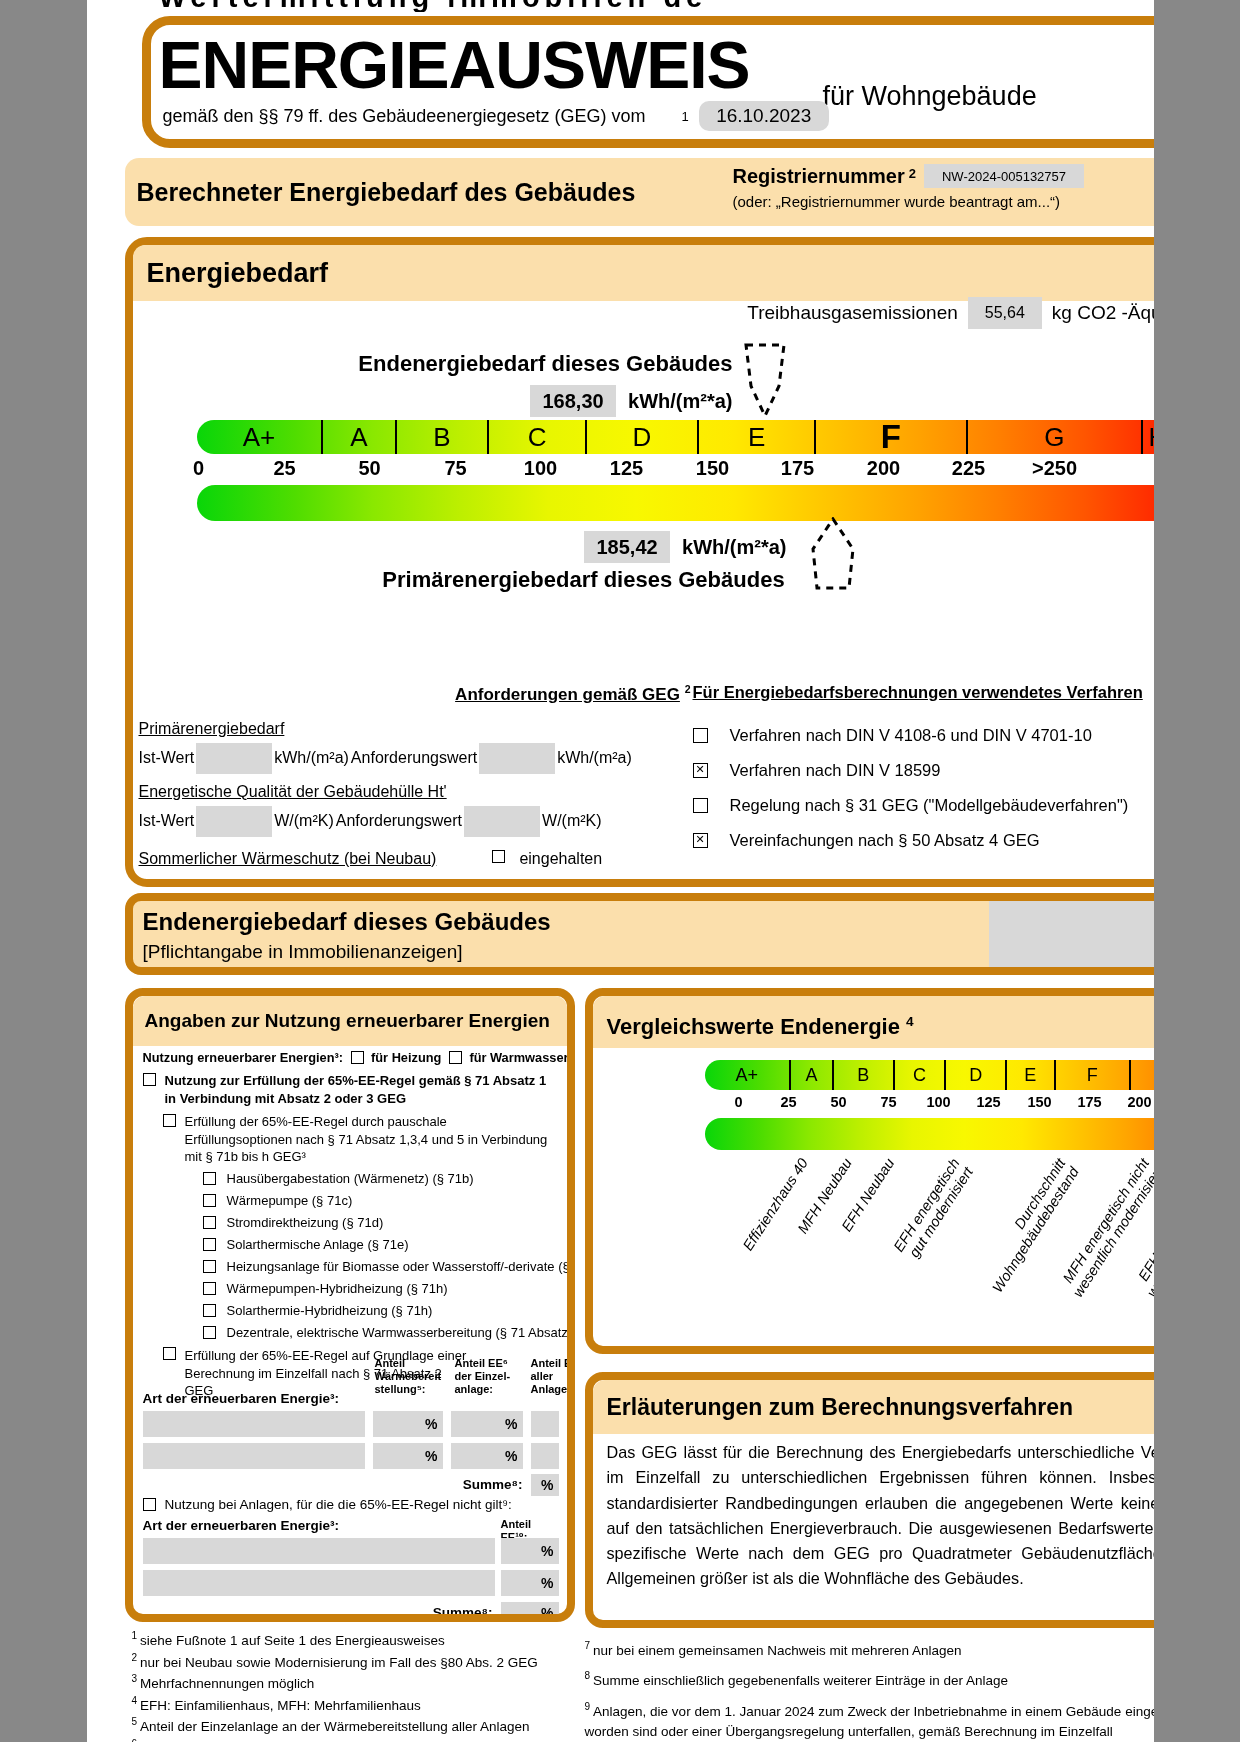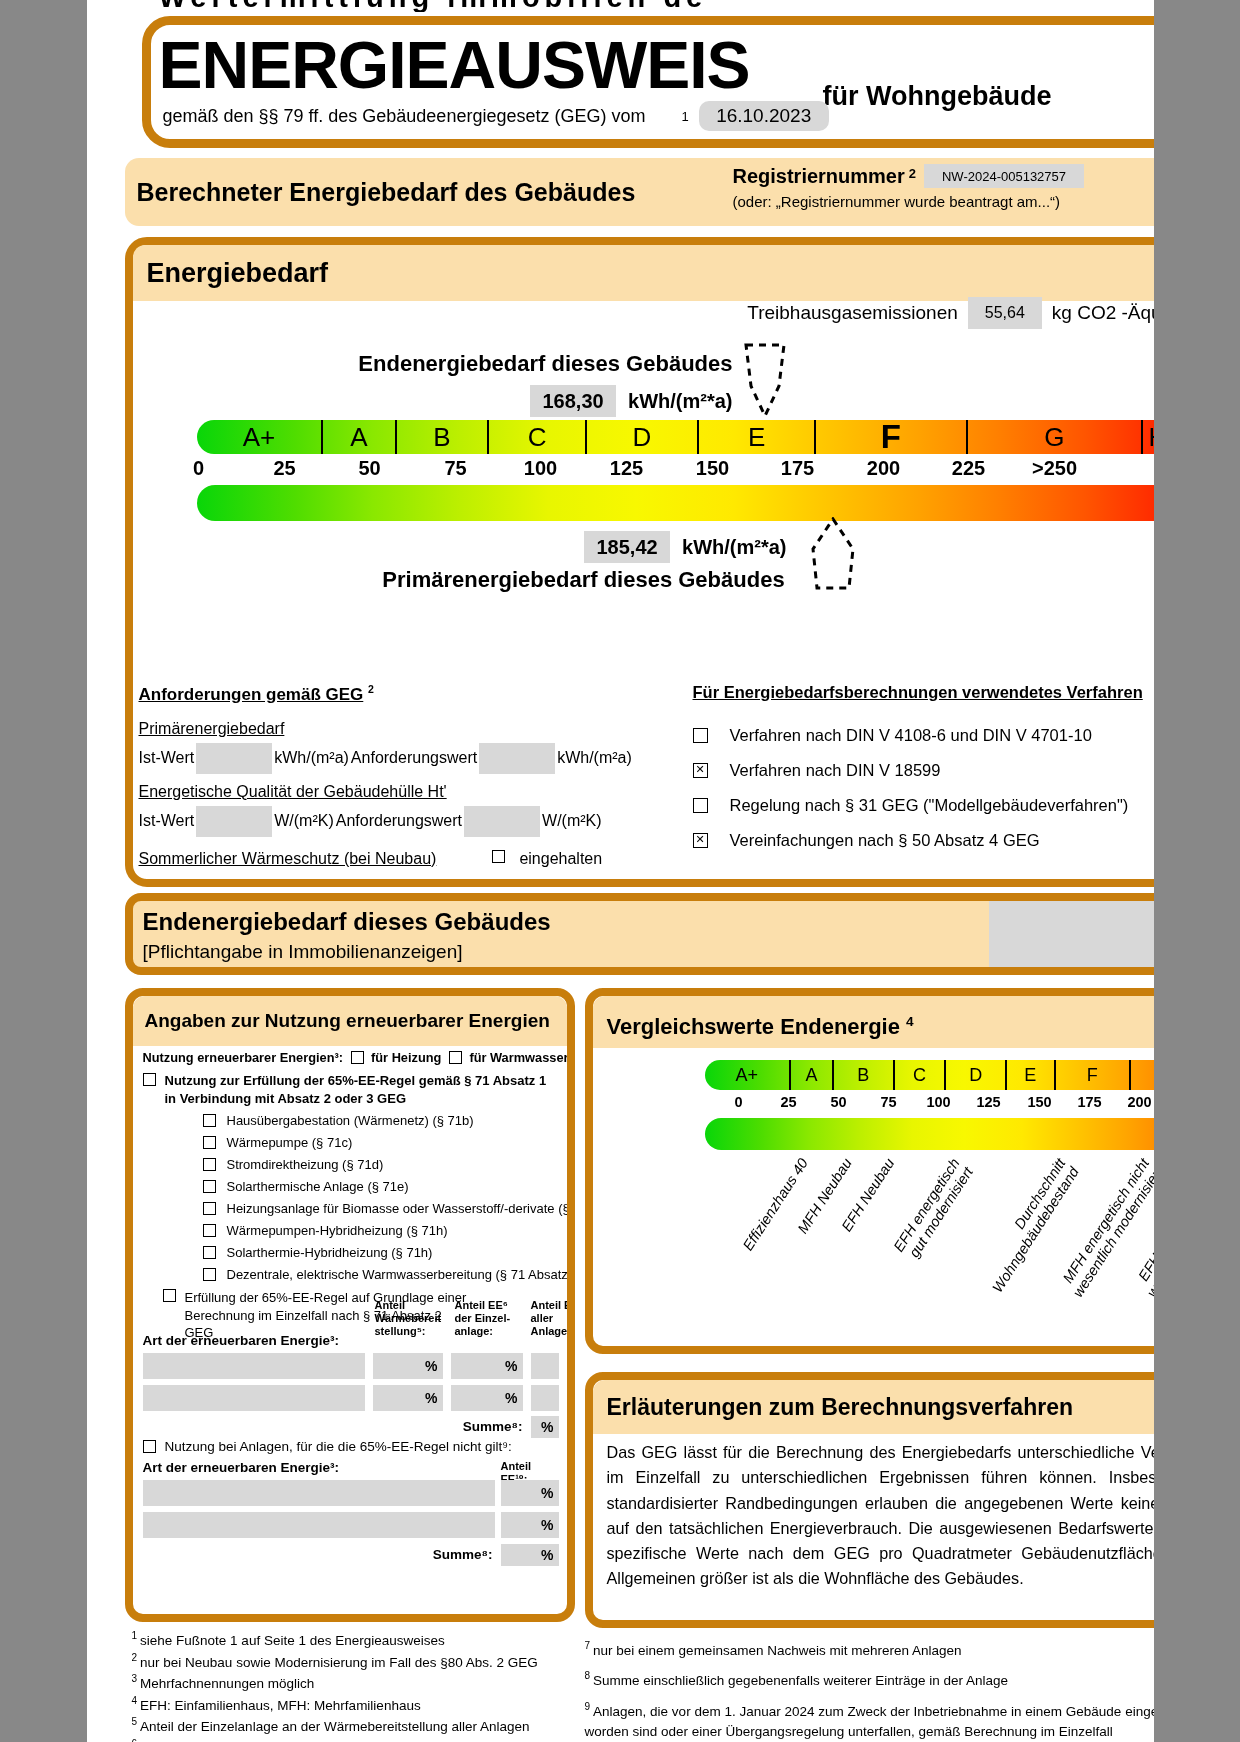--- a/index.html
+++ b/index.html
@@ -20,21 +20,21 @@
 
   sup.fs{ font-size:62%; vertical-align:super; }
 
   
   .watermark{ position:absolute; top:0; left:72px; width:690px; height:12px; overflow:hidden; z-index:9; }
   .watermark span{ display:block; font-size:29px; font-weight:bold; letter-spacing:5px; transform:translateY(-19px); white-space:nowrap; }
 
   
   .title-box{ position:absolute; left:55px; top:16px; width:1150px; height:132px; border:9px solid var(--orange); border-radius:28px; background:#fff; }
   .big-title{ position:absolute; left:8px; top:2px; font-size:66px; font-weight:bold; letter-spacing:-1px; }
-  .title-suffix{ position:absolute; left:672px; top:56px; font-size:27px; font-weight:bold; }
+  .title-suffix{ position:absolute; left:672px; top:56px; font-size:27px; font-weight:normal; }
   .subtitle-row{ position:absolute; left:12px; bottom:8px; font-size:18px; display:flex; align-items:center; }
   .subtitle-row sup{ margin-left:36px; font-size:13px; }
   .date-box{ width:130px; height:30px; font-size:19px; margin-left:10px;border-radius:10px; }
 
   
   .section-bar{ position:absolute; left:38px; top:158px; width:1102px; height:68px; background:var(--panel); border-radius:14px; }
   .sb-title{ position:absolute; left:12px; top:20px; font-size:25px; font-weight:bold; }
   .sb-reg{ position:absolute; left:608px; top:6px; }
   .reg-l1{ display:flex; align-items:center; font-size:20px; font-weight:bold; }
   .reg-l1 sup{ font-size:13px; margin:0 8px 6px 4px; }
@@ -65,21 +65,21 @@
   .ticks{ position:absolute; font-weight:bold; }
   .ticks-big{ left:64px; top:212px; width:976px; height:24px; font-size:20px; }
   .tick{ position:absolute; width:80px; margin-left:-40px; text-align:center; }
   .scale-grad{ position:absolute; left:64px; top:240px; width:976px; height:36px; border-radius:26px 14px 14px 26px;
     background:linear-gradient(90deg,#09d609 0%,#4fdd00 10%,#8ae800 18%,#bdef00 27%,#e8f600 36%,#f8f800 45%,#ffe900 55%,#ffc400 65%,#ffa200 74%,#ff8000 82%,#ff5500 91%,#ff2000 100%); }
   .pri-value-row{ position:absolute; left:380px; top:286px; width:274px; display:flex; justify-content:flex-end; align-items:center; gap:12px; }
   .pri-label{ position:absolute; left:101px; top:322px; width:700px; text-align:center; font-size:22px; font-weight:bold; }
 
   .req-col{ position:absolute; left:6px; top:438px; width:552px; font-size:16px; }
   .u{ text-decoration:underline; }
-  .req-title{ font-weight:bold; font-size:17px; margin-bottom:15px; }
+  .req-title{ font-weight:bold; font-size:17px; margin-bottom:15px;text-align:right; }
   .req-h{ margin-bottom:5px; }
   .req-row{ display:flex; align-items:center; gap:2px; margin-bottom:9px; }
   .req-box{ width:76px; height:31px; }
   .summer-row{ display:flex; align-items:flex-start; margin-top:13px; }
   .summer-row .cb{ margin-left:56px; margin-right:14px; }
 
   .method-col{ position:absolute; left:560px; top:438px; width:586px; font-size:16.5px; }
   .method-title{ font-weight:bold; margin-bottom:22px; }
   .m-item{ display:flex; align-items:center; gap:22px; margin-bottom:13px; min-height:22px; }
 
@@ -324,20 +324,24 @@
         <span>für Heizung</span>
         <span class="cb"></span>
         <span>für Warmwasser</span>
       </div>
 
       <div class="r-line">
         <span class="cb"></span>
         <span class="r-bold" style="font-size:13px; width:392px;">Nutzung zur Erfüllung der 65%-EE-Regel gemäß § 71 Absatz 1 in Verbindung mit Absatz 2 oder 3 GEG</span>
       </div>
 
+      <div class="r-line r-ind1">
+        <span class="cb"></span>
+        <span class="r-reg" style="width:372px;">Erfüllung der 65%-EE-Regel durch pauschale Erfüllungsoptionen nach § 71 Absatz 1,3,4 und 5 in Verbindung mit § 71b bis h GEG³</span>
+      </div>
 
       <div class="r-ind2">
         <div class="r-opt">
             <span class="cb"></span>
             <span>Hausübergabestation (Wärmenetz) (§ 71b)</span>
           </div>
         <div class="r-opt">
             <span class="cb"></span>
             <span>Wärmepumpe (§ 71c)</span>
           </div>

